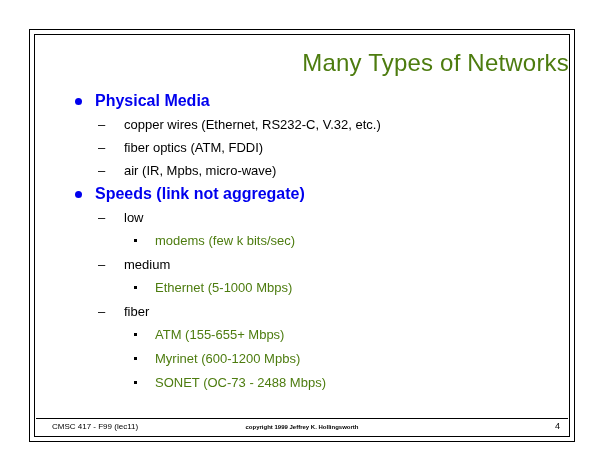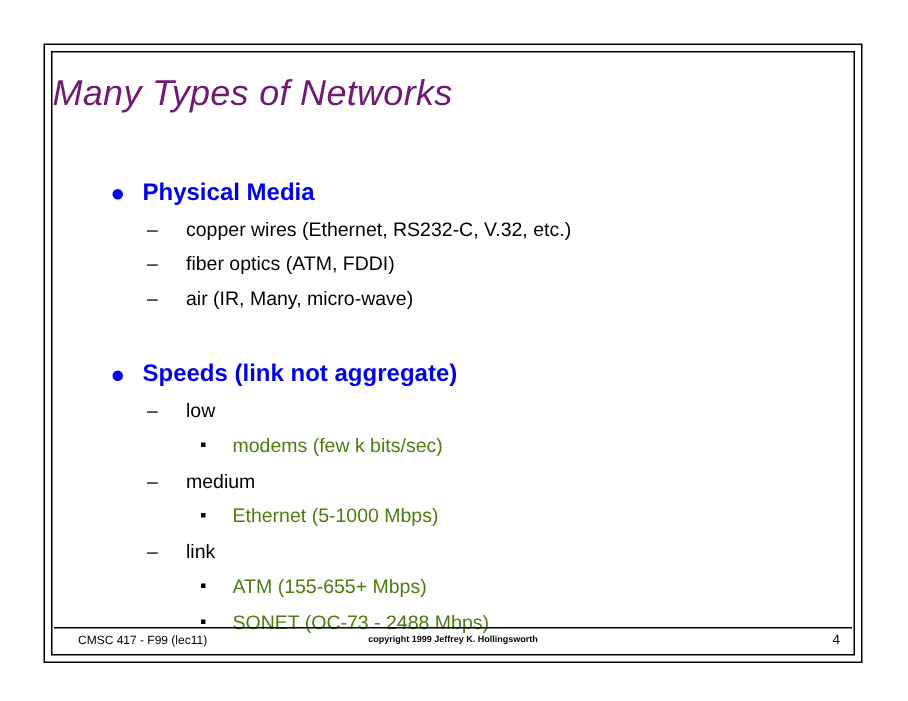--- a/index.html
+++ b/index.html
@@ -38,27 +38,26 @@
     box-sizing: border-box;
     background: #ffffff;
   }
 
   
   #slide-title {
     position: absolute;
     left: 0;
     right: 0;
     top: 14px;
-    text-align: left;
+    text-align: right;
     font-size: 24px;
     line-height: 28px;
-    color: #701a75;
+    color: #4d7c0f;
     letter-spacing: 0.2px;
     white-space: nowrap;
-    font-style: italic;
   }
 
   
   #slide-body {
     position: absolute;
     left: 0;
     top: 54px;
     right: 0;
     bottom: 26px;
   }
@@ -69,21 +68,20 @@
   }
 
   
   .lvl1 {
     margin-left: 38px;
     font-size: 16px;
     line-height: 24px;
     color: #0000ee;
     font-weight: bold;
     padding-left: 22px;
-    margin-top: 28px;
   }
   .lvl1 .bullet {
     position: absolute;
     left: 2px;
     top: 9px;
     width: 7px;
     height: 7px;
     border-radius: 50%;
     background: #0000ee;
   }
@@ -166,28 +164,29 @@
 
 <div id="slide-frame">
   <div id="slide">
 
     <div id="slide-title">Many Types of Networks</div>
 
     <div id="slide-body">
         <div class="line lvl1"><span class="bullet"></span><span>Physical Media</span></div>
         <div class="line lvl2"><span class="bullet">–</span><span>copper wires (Ethernet, RS232-C, V.32, etc.)</span></div>
         <div class="line lvl2"><span class="bullet">–</span><span>fiber optics (ATM, FDDI)</span></div>
-        <div class="line lvl2"><span class="bullet">–</span><span>air (IR, Many, micro-wave)</span></div>
+        <div class="line lvl2"><span class="bullet">–</span><span>air (IR, Mpbs, micro-wave)</span></div>
         <div class="line lvl1"><span class="bullet"></span><span>Speeds (link not aggregate)</span></div>
         <div class="line lvl2"><span class="bullet">–</span><span>low</span></div>
         <div class="line lvl3"><span class="bullet"></span><span>modems (few k bits/sec)</span></div>
         <div class="line lvl2"><span class="bullet">–</span><span>medium</span></div>
         <div class="line lvl3"><span class="bullet"></span><span>Ethernet (5-1000 Mbps)</span></div>
-        <div class="line lvl2"><span class="bullet">–</span><span>link</span></div>
+        <div class="line lvl2"><span class="bullet">–</span><span>fiber</span></div>
         <div class="line lvl3"><span class="bullet"></span><span>ATM (155-655+ Mbps)</span></div>
+        <div class="line lvl3"><span class="bullet"></span><span>Myrinet (600-1200 Mpbs)</span></div>
         <div class="line lvl3"><span class="bullet"></span><span>SONET (OC-73 - 2488 Mbps)</span></div>
       </div>
 
     <div id="slide-footer">
       <div id="footer-left">CMSC 417 - F99  (lec11)</div>
       <div id="footer-center">copyright 1999 Jeffrey K. Hollingsworth</div>
       <div id="footer-page">4</div>
     </div>
 
   </div>

